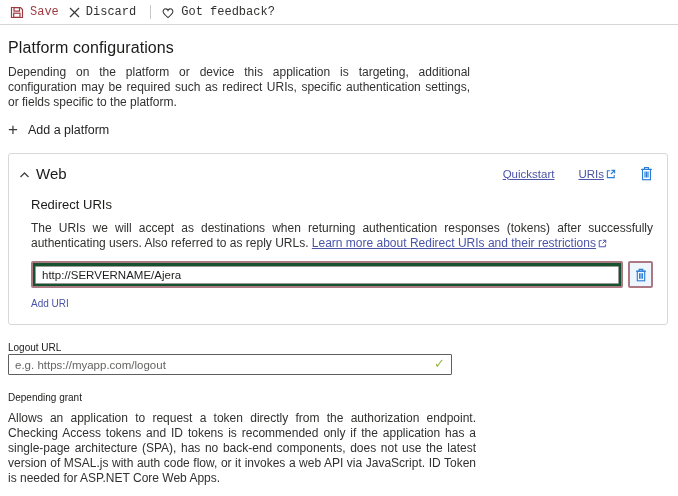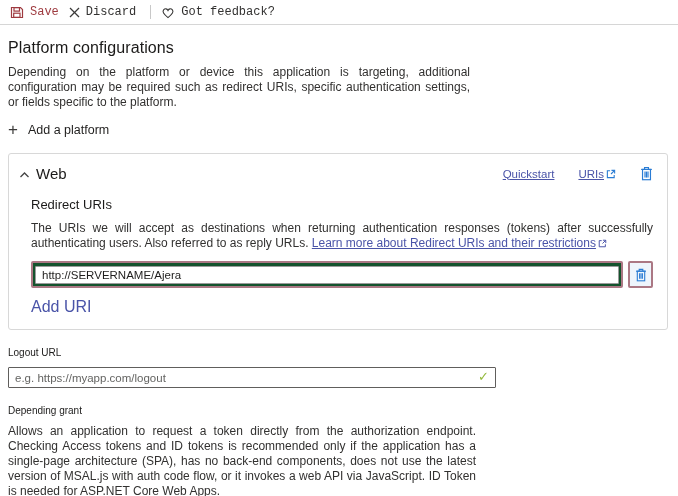--- a/index.html
+++ b/index.html
@@ -44,24 +44,24 @@
   .trash-btn{background:none;border:none;cursor:pointer;display:flex;padding:0;}
   .card-body{padding-left:12px;}
   .sub-title{font-size:13px;color:var(--heading);margin-top:15px;}
   .card-para{font-size:12px;line-height:15px;text-align:justify;margin-top:9px;}
   .uri-row{display:flex;align-items:stretch;margin-top:10px;}
   .uri-wrap{flex:1;border:2px solid var(--dirty-border);border-radius:2px;padding:2px;background:#14532d;}
   .uri-wrap input{width:100%;height:18px;border:1px solid #9a9a9a;border-radius:1px;
     font-family:inherit;font-size:11.5px;color:#1f1e1d;padding:0 6px;outline:none;}
   .uri-trash{margin-left:5px;width:25px;border:2px solid var(--dirty-border);border-radius:2px;
     background:#eef5fc;display:flex;align-items:center;justify-content:center;cursor:pointer;}
-  .add-uri{display:inline-block;font-size:16px;margin-top:10px;text-decoration:none;}
+  .add-uri{display:inline-block;font-size:10px;margin-top:10px;text-decoration:none;}
   
   .section{margin-top:17px;}
-  .input-line{position:relative;width:488px;margin-top:9px;}
+  .input-line{position:relative;width:444px;margin-top:1px;}
   .input-line input{width:100%;height:21px;border:1px solid #605e5c;border-radius:1px;
     font-family:inherit;font-size:11.5px;padding:0 24px 0 6px;color:#1f1e1d;outline:none;}
   .input-line input::placeholder{color:#646462;opacity:1;}
   .valid-check{position:absolute;right:7px;top:2px;color:var(--check-green);font-size:13px;}
 </style>
 </head>
 <body>
 
 <div class="toolbar">
   <button class="tb-btn save">

